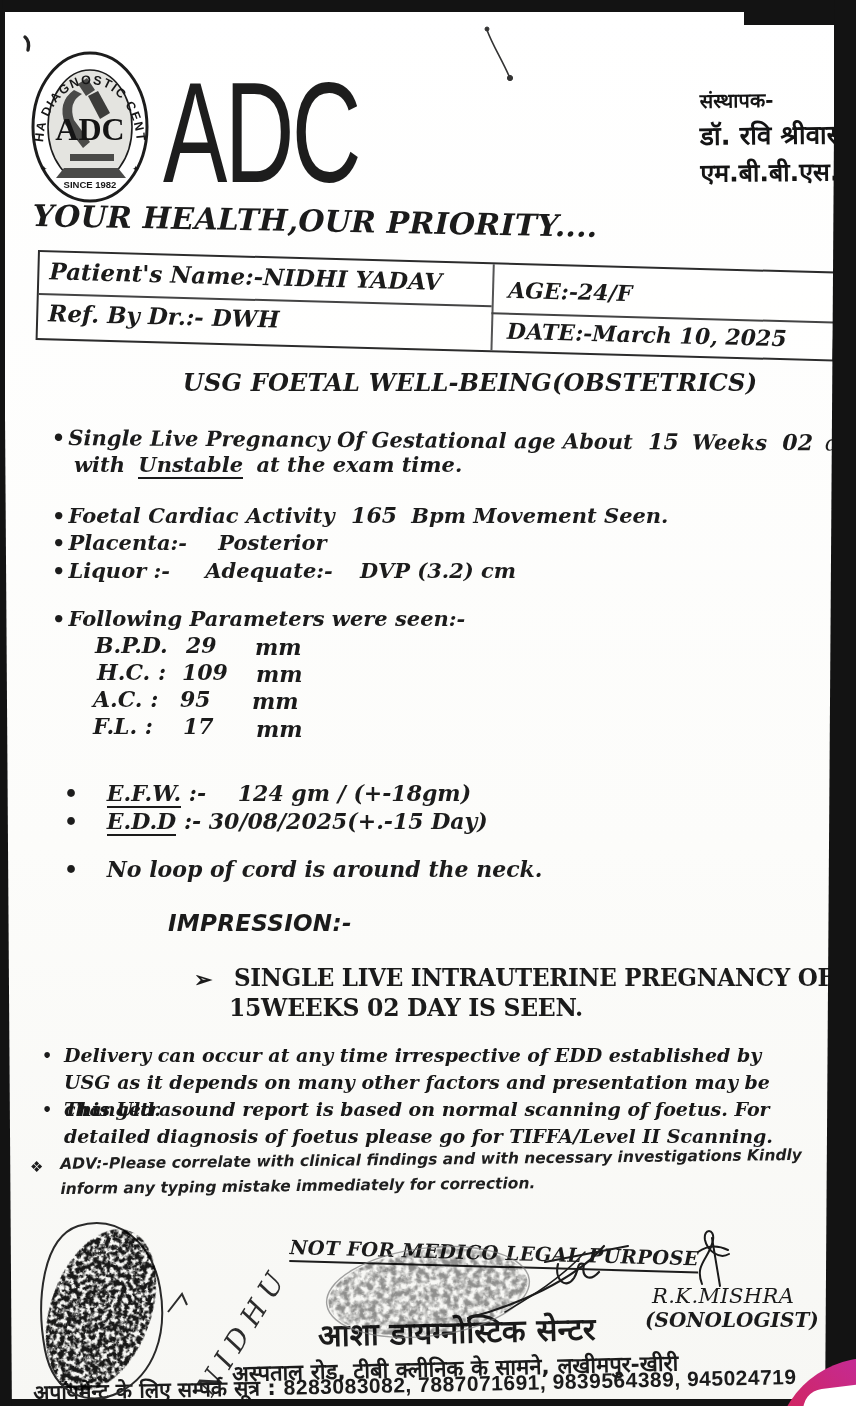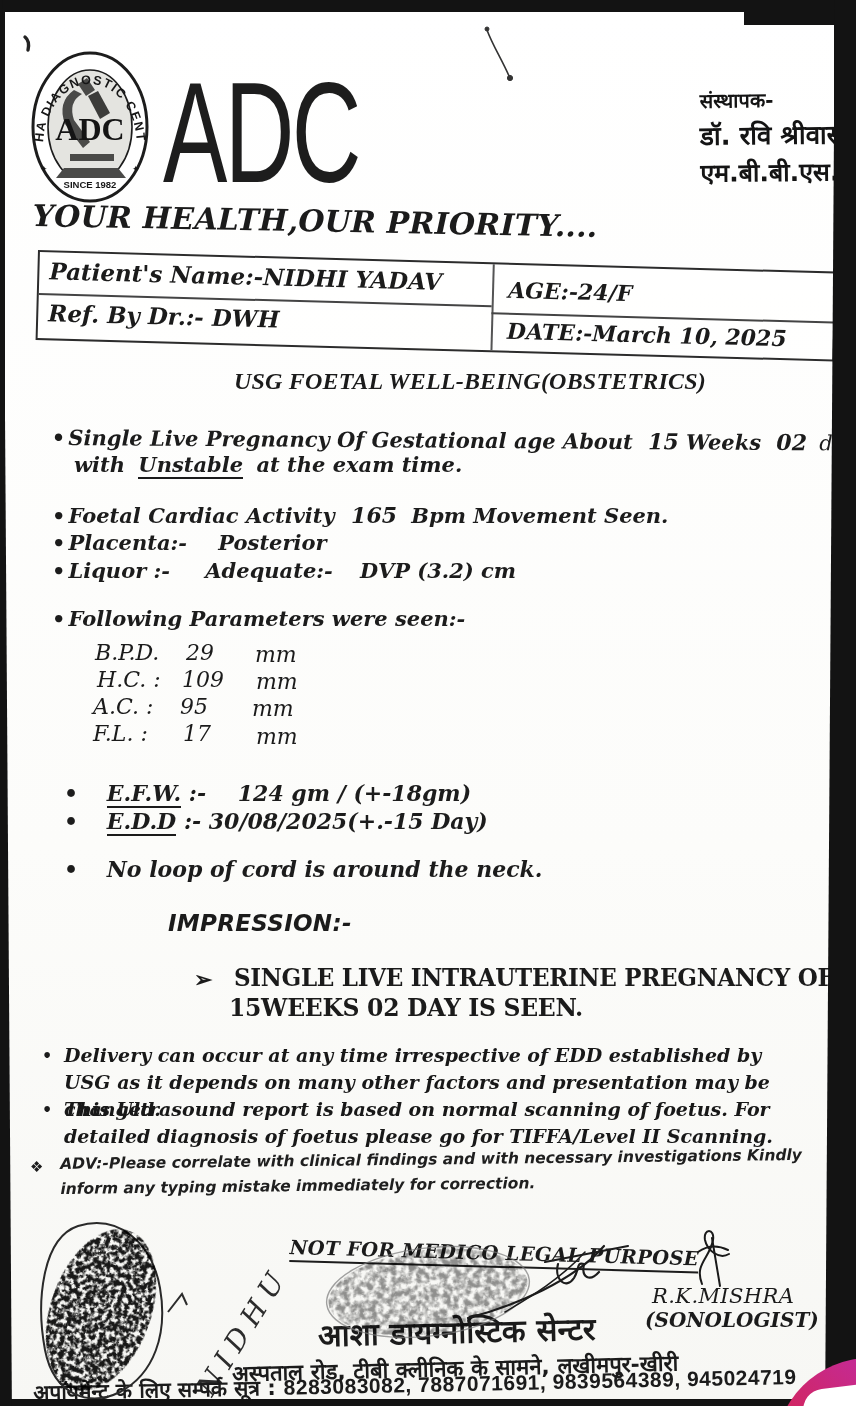--- a/index.html
+++ b/index.html
@@ -37,28 +37,28 @@
   .ptable .vdiv{position:absolute;left:57%;top:0;width:1.5px;height:100%;background:#555;}
   .ptable .lrow1{position:absolute;left:10px;top:5px;font-size:23px;font-weight:700;font-style:italic;white-space:nowrap;}
   .ptable .lhr{position:absolute;left:0;top:41px;width:57%;height:1.5px;background:#444;}
   .ptable .lrow2{position:absolute;left:10px;top:47px;font-size:23px;font-weight:700;font-style:italic;white-space:nowrap;}
   .ptable .rrow1{position:absolute;left:59%;top:12px;font-size:22px;font-weight:700;font-style:italic;white-space:nowrap;}
   .ptable .rhr{position:absolute;left:57%;top:48px;width:43%;height:1.5px;background:#444;}
   .ptable .rrow2{position:absolute;left:59%;top:53px;font-size:22px;font-weight:700;font-style:italic;white-space:nowrap;}
   
   .rtitle{
     left:120px;top:368px;width:700px;text-align:center;font-size:24px;font-weight:700;
-    font-style:italic;letter-spacing:.2px;white-space:nowrap;font-family:Liberation Serif, serif;
+    font-style:italic;letter-spacing:.2px;white-space:nowrap;
   }
   .line{font-size:21px;font-weight:700;font-style:italic;white-space:nowrap;color:#1c1c1c;}
   .lt{font-weight:400;}
   .num{font-size:22px;}
   .u-heavy{border-bottom:2.5px solid #1b1b1b;}
   .bullet{display:inline-block;margin-right:3px;}
-  .params .pl{position:absolute;font-size:22px;font-weight:400;font-style:italic;margin-top:8px;}
+  .params .pl{position:absolute;font-size:22px;font-weight:700;font-style:italic;}
   .impr-h{left:168px;top:910px;font-family:"DejaVu Sans","Liberation Sans",sans-serif;font-size:23px;font-weight:700;font-style:italic;letter-spacing:.3px;}
   .impr-arrow{left:194px;top:966px;font-size:22px;font-weight:700;}
   .impr-l1{left:229px;top:964px;width:500px;text-align:center;font-size:23.5px;font-weight:700;letter-spacing:-.3px;transform:scaleX(.98);white-space:nowrap;}
   .impr-l2{left:229px;top:994px;width:500px;text-align:left;font-size:23.5px;font-weight:700;letter-spacing:-.3px;white-space:nowrap;}
   .note{left:64px;width:748px;font-size:19px;font-weight:700;font-style:italic;line-height:27px;color:#181818;}
   .note-bullet{left:42px;font-size:16px;font-weight:700;}
   .adv{left:60px;top:1152px;width:775px;font-family:"DejaVu Sans","Liberation Sans",sans-serif;
        font-size:15.5px;font-weight:600;font-style:italic;line-height:25px;
        transform:rotate(-.7deg);transform-origin:left top;color:#1f1f1f;}
   .adv-marker{left:30px;top:1158px;font-size:15px;transform:rotate(-.7deg);}
@@ -138,21 +138,21 @@
   <div class="lrow2">Ref. By Dr.:- DWH</div>
   <div class="rrow1">AGE:-24/F</div>
   <div class="rrow2">DATE:-March 10, 2025</div>
 </div>
 
 <div class="abs rtitle">USG FOETAL WELL-BEING(OBSTETRICS)</div>
 
 <div class="abs line" style="left:52px;top:424px;transform:rotate(.4deg);transform-origin:left top;">
   <span class="bullet">•</span><span>Single Live Pregnancy Of Gestational age About</span>
   <span class="num" style="margin-left:8px;">15</span>
-  <span style="">Weeks</span>
+  <span style="margin-left:6px;">Weeks</span>
   <span class="num" style="margin-left:8px;">02</span>
   <span class="lt" style="margin-left:5px;">days ...+/- 2</span>
   
 </div>
 <div class="abs line" style="left:74px;top:452px;">
   <span>with</span>
   <span class="u-heavy" style="margin-left:6px;font-weight:800;">Unstable</span>
   <span style="margin-left:6px;">at the exam  time.</span>
 </div>
 

